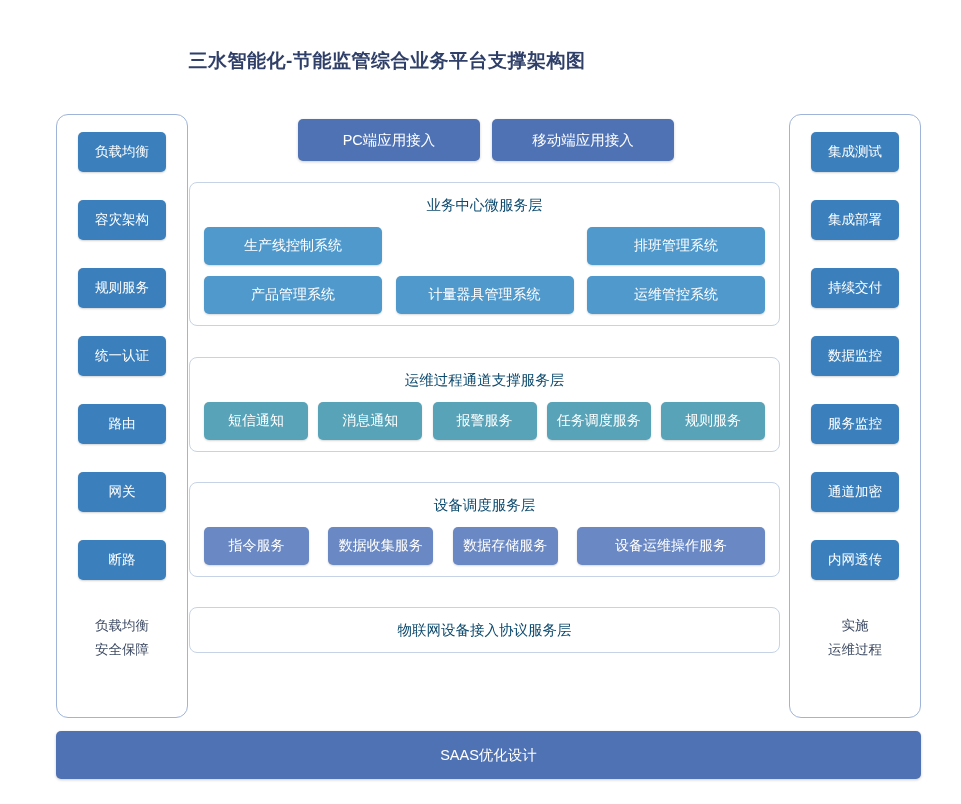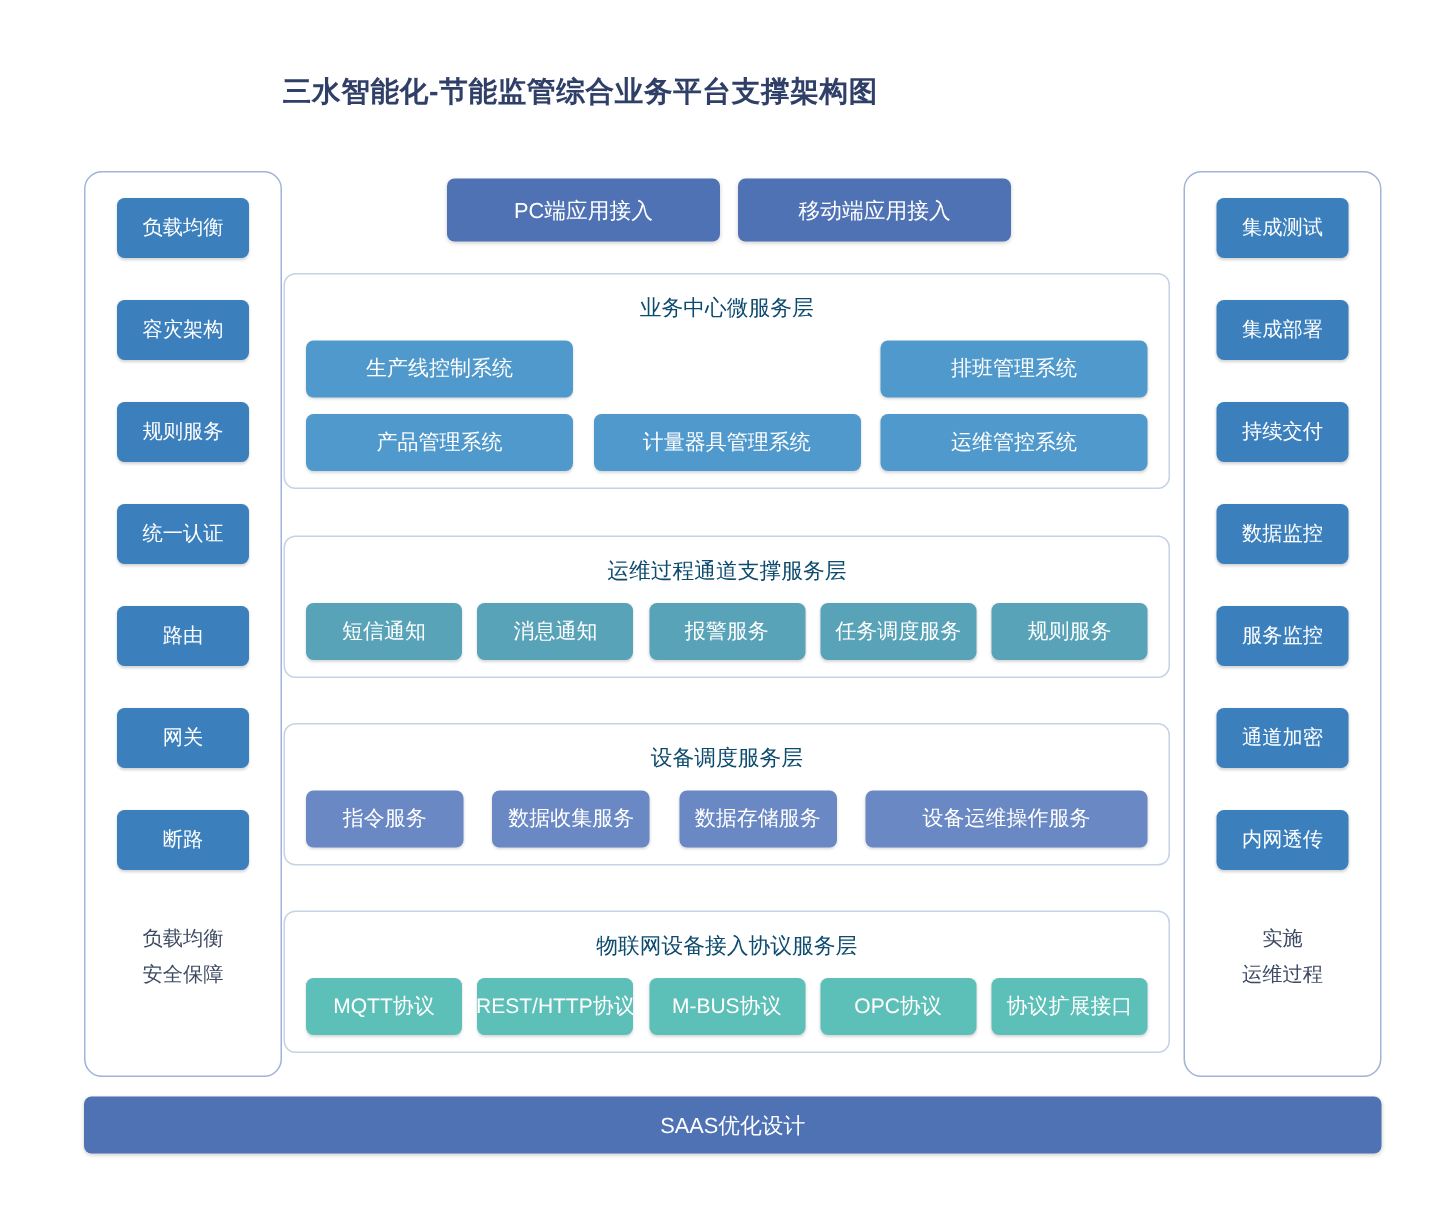--- a/index.html
+++ b/index.html
@@ -147,21 +147,21 @@
   #layer-device .node   { background: #6a88c4; }
   #layer-device .node.w-sm { width: 105px; }
   #layer-device .node.w-lg { width: 188px; }
 
   
   .bottom-bar {
     position: absolute;
     left: 56px;
     top: 731px;
     width: 865px;
-    height: 38px;
+    height: 48px;
     background: #4f72b5;
     border-radius: 5px;
     color: #ffffff;
     font-size: 14.5px;
     display: flex;
     align-items: center;
     justify-content: center;
     box-shadow: 0 1px 3px rgba(0,0,0,0.2);
     box-sizing: border-box;
   }
@@ -235,24 +235,17 @@
     <div class="layer-row">
       <div class="node w-sm">指令服务</div>
       <div class="node w-sm">数据收集服务</div>
       <div class="node w-sm">数据存储服务</div>
       <div class="node w-lg">设备运维操作服务</div>
     </div>
   </div>
 
   <div class="layer" id="layer-iot">
     <div class="layer-title">物联网设备接入协议服务层</div>
-    <div class="layer-row">
-      <div class="node">MQTT协议</div>
-      <div class="node">REST/HTTP协议</div>
-      <div class="node">M-BUS协议</div>
-      <div class="node">OPC协议</div>
-      <div class="node">协议扩展接口</div>
-    </div>
   </div>
 
   <div class="bottom-bar">SAAS优化设计</div>
 
 </div>
 
 </body></html>

